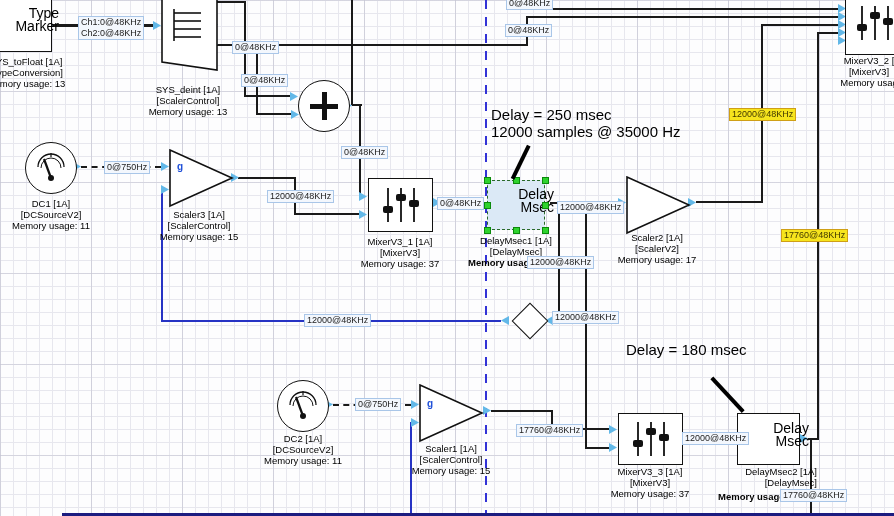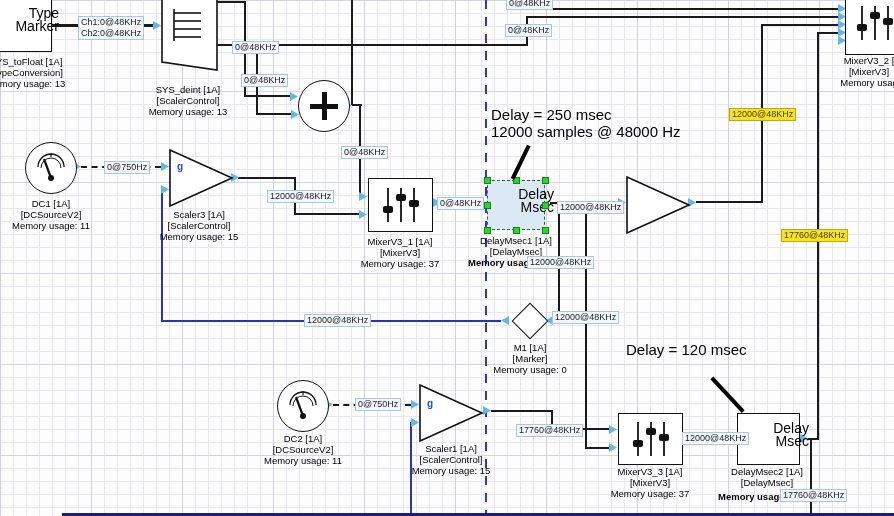--- a/index.html
+++ b/index.html
@@ -263,41 +263,41 @@
   <div class="blabel" style="left:350px;top:236px;width:100px;">
     <div>MixerV3_1 [1A]</div>
     <div>[MixerV3]</div>
     <div>Memory usage: 37</div>
   </div>
   <div class="blabel" style="left:466px;top:235px;width:100px;">
     <div>DelayMsec1 [1A]</div>
     <div>[DelayMsec]</div>
   </div>
   <div class="blabel" style="left:468px;top:257px;font-weight:bold;">Memory usage</div>
-  <div class="blabel" style="left:480px;top:342px;width:100px;">
-    <div>M1 [1A]</div>
-    <div>[Marker]</div>
-    <div>Memory usage: 0</div>
+  <div class="blabel" style="left:607px;top:232px;width:100px;">
+    <div>Scaler2 [1A]</div>
+    <div>[ScalerV2]</div>
+    <div>Memory usage: 17</div>
   </div>
   <div class="blabel" style="left:253px;top:433px;width:100px;">
     <div>DC2 [1A]</div>
     <div>[DCSourceV2]</div>
     <div>Memory usage: 11</div>
   </div>
   <div class="blabel" style="left:401px;top:443px;width:100px;">
     <div>Scaler1 [1A]</div>
     <div>[ScalerControl]</div>
     <div>Memory usage: 15</div>
   </div>
   <div class="blabel" style="left:600px;top:466px;width:100px;">
     <div>MixerV3_3 [1A]</div>
     <div>[MixerV3]</div>
     <div>Memory usage: 37</div>
   </div>
-  <div class="blabel" style="left:717px;top:466px;width:100px;">
+  <div class="blabel" style="left:717px;top:466px;width:100px;text-align:right;">
     <div>DelayMsec2 [1A]</div>
     <div>[DelayMsec]</div>
   </div>
   <div class="blabel" style="left:718px;top:491px;font-weight:bold;">Memory usage</div>
   <div class="blabel" style="left:814px;top:55px;width:110px;">
     <div>MixerV3_2 [</div>
     <div>[MixerV3]</div>
     <div>Memory usag</div>
   </div>
 
@@ -320,20 +320,20 @@
   <div class="wlabel hl" style="left:729px;top:108px;">12000@48KHz</div>
   <div class="wlabel hl" style="left:781px;top:229px;">17760@48KHz</div>
   <div class="wlabel" style="left:355px;top:398px;">0@750Hz</div>
   <div class="wlabel" style="left:516px;top:424px;">17760@48KHz</div>
   <div class="wlabel" style="left:682px;top:432px;">12000@48KHz</div>
   <div class="wlabel" style="left:780px;top:489px;">17760@48KHz</div>
 
   <div class="callout" style="left:529px;top:144px;width:37px;transform:rotate(116deg);"></div>
   <div class="ann" style="left:491px;top:106px;">
     <div>Delay = 250 msec</div>
-    <div>12000 samples @ 48000 Hz</div>
+    <div>12000 samples @ 35000 Hz</div>
   </div>
   <div class="callout" style="left:712px;top:376px;width:46px;transform:rotate(47deg);"></div>
   <div class="ann" style="left:626px;top:341px;">
-    <div>Delay = 120 msec</div>
+    <div>Delay = 180 msec</div>
   </div>
 
 </div>
 
 </body></html>

